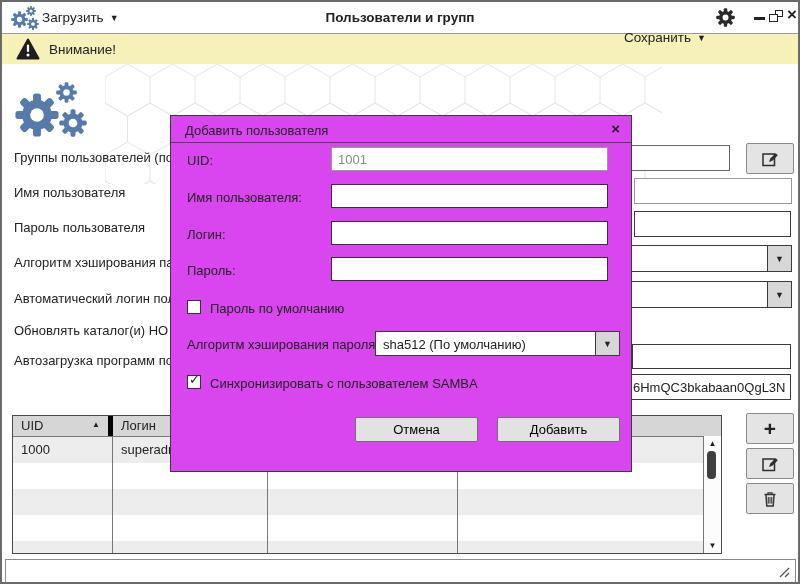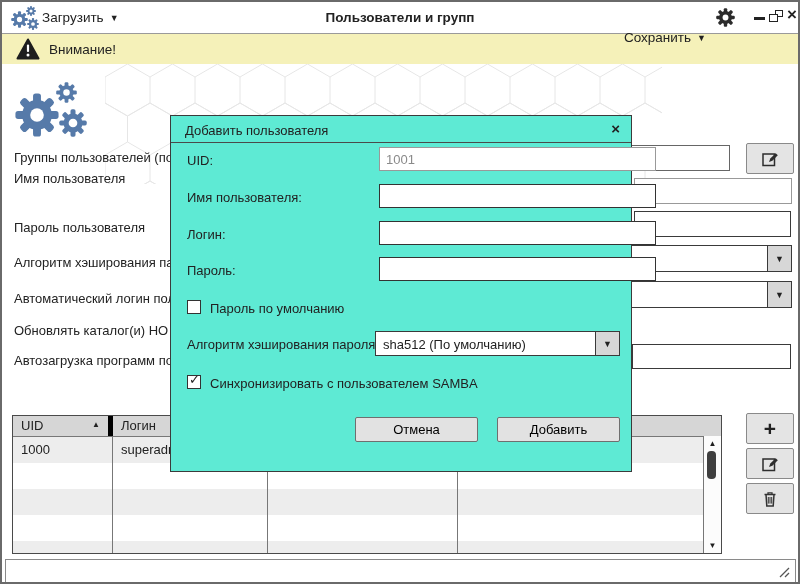--- a/index.html
+++ b/index.html
@@ -77,29 +77,29 @@
   #btn-edit-user { left:744px; top:446px; }
   #btn-del-user { left:744px; top:481px; }
   #btn-edit-top { left:744px; top:141px; }
 
   
   #statusbar { left:3px; top:557px; width:791px; height:24px; background:#fff; border:1.5px solid #8a8a8a;
                box-sizing:border-box; z-index:2; }
   #grip { position:absolute; right:5px; bottom:4px; width:13px; height:12px; cursor:nwse-resize; }
 
   
-  #dlg { left:168px; top:113px; width:462px; height:357px; background:#5eead4; border:1.6px solid #3b3b3b;
+  #dlg { left:168px; top:113px; width:462px; height:357px; background:#d946ef; border:1.6px solid #3b3b3b;
          box-sizing:border-box; z-index:30; }
   #dlg .inner { position:absolute; inset:0; }
   .dlg-title { position:absolute; left:14px; top:7px; font-size:13px; }
   .dlg-close { position:absolute; right:11px; top:4px; font-size:15px; font-weight:bold; cursor:pointer; }
   .dlg-sep { position:absolute; left:0; right:0; top:26px; border-bottom:1.3px solid #4a4a4a; }
   .dlabel { position:absolute; left:16px; font-size:13px; white-space:nowrap; }
   .dinput { position:absolute; left:160px; width:277px; height:24px; border:1.5px solid #333; box-sizing:border-box;
-            background:#fff; font-family:inherit; font-size:13px; color:#222; padding:0 6px;margin-left:48px; }
+            background:#fff; font-family:inherit; font-size:13px; color:#222; padding:0 6px; }
   .dinput.ro { border:1px solid #999; color:#8a8a8a; }
   .cb { position:absolute; width:14px; height:14px; border:1.5px solid #333; box-sizing:border-box; background:#fff;
         cursor:pointer; }
   .cb .tick { position:absolute; left:1px; top:-4px; font-size:13px; font-weight:bold; color:#222; }
   .dlg-btn { position:absolute; width:123px; height:25px; background:#e2e2e2; border:1.5px solid #6f6f6f;
              border-radius:2px; box-sizing:border-box; display:flex; align-items:center; justify-content:center;
              font-size:13px; font-family:inherit; cursor:pointer; }
   svg.iconsvg { display:block; }
 </style>
 </head>
@@ -204,21 +204,21 @@
       </svg>
     <svg class="iconsvg" style="left:41px;top:0" width="21" height="21">
         <use href="#sym-gear"></use>
       </svg>
     <svg class="iconsvg" style="left:44px;top:27px" width="28" height="28">
         <use href="#sym-gear"></use>
       </svg>
   </span>
 
   <span class="flabel nw" style="top:148px">Группы пользователей (по</span>
-  <span class="flabel nw" style="top:169px">Имя пользователя</span>
+  <span class="flabel nw" style="top:183px">Имя пользователя</span>
   <span class="flabel nw" style="top:218px">Пароль пользователя</span>
   <span class="flabel nw" style="top:253px">Алгоритм хэширования пар</span>
   <span class="flabel nw" style="top:289px">Автоматический логин пол</span>
   <span class="flabel nw" style="top:321px">Обновлять каталог(и) HO</span>
   <span class="flabel nw" style="top:351px">Автозагрузка программ по</span>
 
   <input class="tinput mid" style="left: 560px; top: 143px; width: 168px; height: 26px;" readonly="">
   <span class="sq-btn" id="btn-edit-top">
     <svg class="iconsvg" width="20" height="20" style="color:#2d2d2d">
         <use href="#sym-edit"></use>
@@ -228,20 +228,21 @@
   <input class="tinput" style="left: 632px; top: 209px; width: 157px; height: 26px;" readonly="">
   <div class="combo" style="left:560px;top:243px;width:230px;height:27px">
     <span class="val"></span>
     <span class="arr">▼</span>
   </div>
   <div class="combo" style="left:560px;top:279px;width:230px;height:27px">
     <span class="val"></span>
     <span class="arr">▼</span>
   </div>
   <input class="tinput" style="left: 630px; top: 342px; width: 159px; height: 25px;" readonly="">
+  <input class="tinput" style="left: 627px; top: 372px; width: 162px; height: 26px; padding: 0px 3px;" readonly="" value="6HmQC3bkabaan0QgL3N">
 
   <div class="abs" id="utable">
     <div class="thead">
       <div class="th c1">
         <span>UID</span>
         <span class="sort">▲</span>
       </div>
       <div class="th c2">Логин</div>
       <div class="th c3"></div>
       <div class="th c4"></div>

